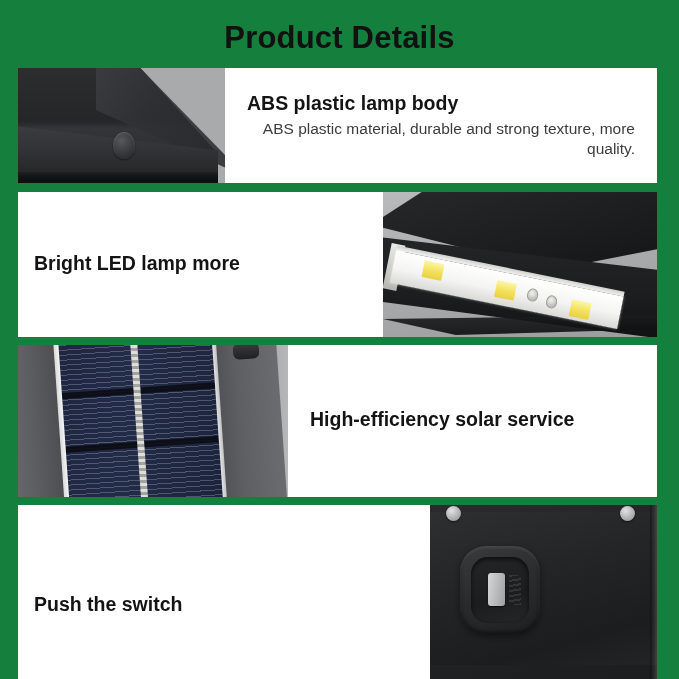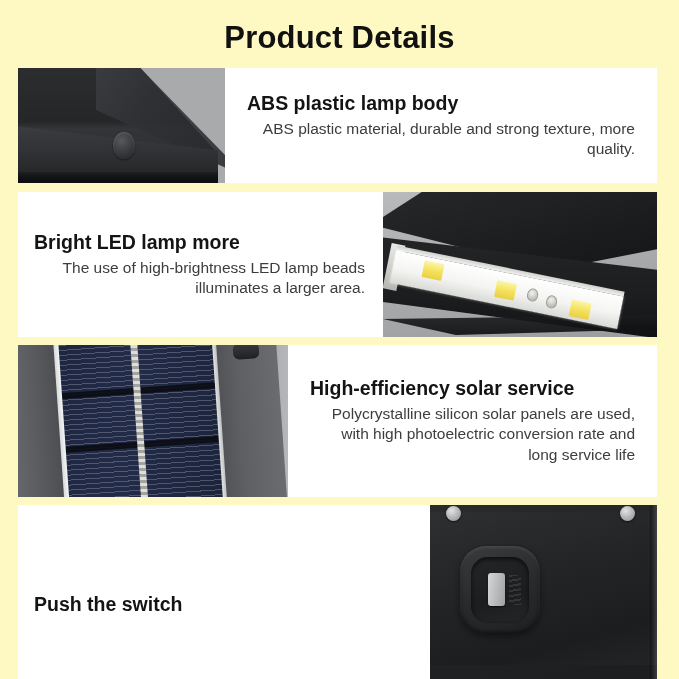--- a/index.html
+++ b/index.html
@@ -10,21 +10,21 @@
     height: 679px;
     background: #f0f0f0;
     font-family: "Liberation Sans", sans-serif;
     overflow: hidden;
   }
 
   .page {
     position: relative;
     width: 679px;
     height: 679px;
-    background: #fef9c3;
+    background: #15803d;
   }
 
   
   .page-title {
     position: absolute;
     left: 0;
     top: 20px;
     width: 679px;
     text-align: center;
     font-size: 31px;
@@ -330,21 +330,20 @@
         <div class="feature-title">ABS plastic lamp body</div>
         <div class="feature-desc">ABS plastic material, durable and strong texture, more quality.</div>
       </div>
     </div>
   </div>
 
   <div class="row row-2">
     <div class="card">
       <div class="card-inner">
         <div class="feature-title">Bright LED lamp more</div>
-        <div class="feature-desc">The use of high-brightness LED lamp beads illuminates a larger area.</div>
       </div>
     </div>
     <div class="photo img-led">
       <div class="led-top"></div>
       <div class="led-front"></div>
       <div class="led-base"></div>
       <div class="led-rim"></div>
       <div class="led-strip">
         <div class="led-chip c1"></div>
         <div class="led-chip c2"></div>
@@ -362,21 +361,20 @@
       <div class="sp-gapline g1"></div>
       <div class="sp-gapline g2"></div>
       <div class="sp-busbar"></div>
       <div class="sp-rail-l"></div>
       <div class="sp-rail-r"></div>
       <div class="sp-clip"></div>
     </div>
     <div class="card">
       <div class="card-inner">
         <div class="feature-title">High-efficiency solar service</div>
-        <div class="feature-desc">Polycrystalline silicon solar panels are used, with high photoelectric conversion rate and long service life</div>
       </div>
     </div>
   </div>
 
   <div class="row row-4">
     <div class="card">
       <div class="card-inner">
         <div class="feature-title">Push the switch</div>
       </div>
     </div>

